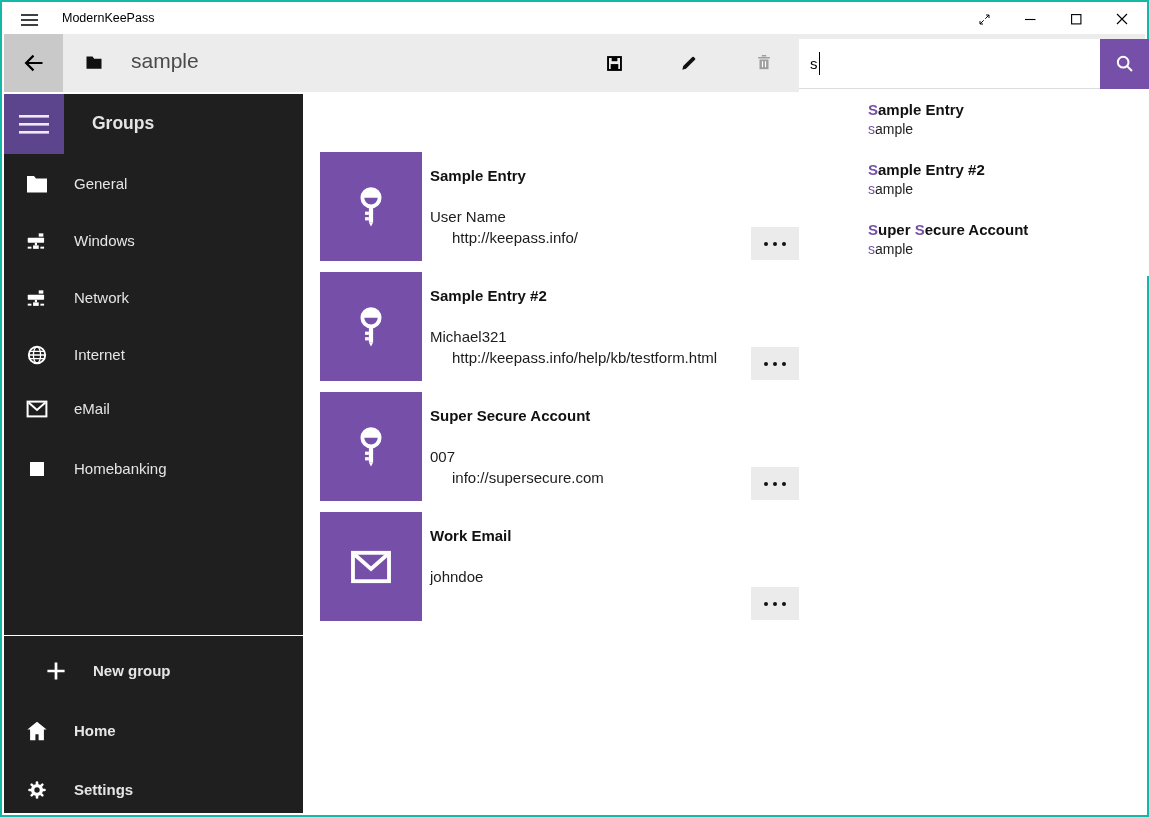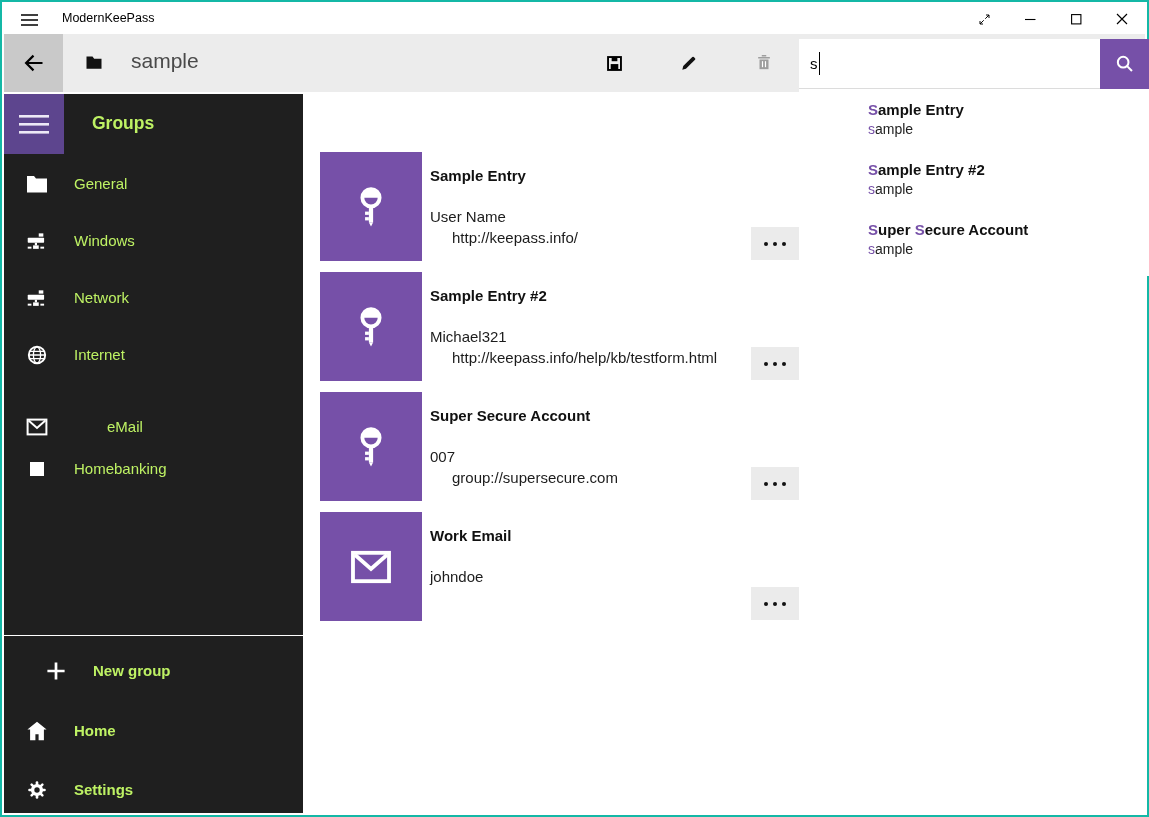--- a/index.html
+++ b/index.html
@@ -40,30 +40,30 @@
 
   
   .suggest-panel { position:absolute; left:797px; top:87px; width:350px; height:187px; background:#fff;
                    z-index:6; padding:11px 0 0 69px; }
   .suggest-item { margin-bottom:21px; }
   .suggest-title { font-size:15px; font-weight:bold; line-height:19px; color:#111; }
   .suggest-sub { font-size:14px; line-height:20px; color:#222; }
   .hl { color:#7650A8; }
 
   
-  .sidebar { position:absolute; left:2px; top:92px; bottom:2px; width:299px; background:#1F1F1F; color:#bef264; }
+  .sidebar { position:absolute; left:2px; top:92px; bottom:2px; width:299px; background:#1F1F1F; color:#e5e5e5; }
   .nav-toggle { position:absolute; left:0; top:0; width:60px; height:60px; background:#5D458E;
                 display:flex; align-items:center; justify-content:center; }
   .pane-title { position:absolute; left:88px; top:19px; font-size:17.5px; font-weight:bold; }
   .side-item { position:absolute; left:0; width:100%; height:57px; display:flex; align-items:center; }
   .side-icon { width:26px; margin-left:20px; display:flex; justify-content:center; }
   .side-label { margin-left:24px; font-size:15px; }
   .side-label.bold { font-weight:bold; }
   .g0 { top:61px; } .g1 { top:118px; } .g2 { top:175px; }
-  .g3 { top:232px; } .g4 { top:304px;gap:33px; } .g5 { top:346px; }
+  .g3 { top:232px; } .g4 { top:286px; } .g5 { top:346px; }
   .pane-divider { position:absolute; left:0; right:0; top:541px; height:1px; background:#fff; }
   .a0 { top:548px;margin-left:19px; } .a1 { top:608px; } .a2 { top:667px; }
 
   
   .entry { position:absolute; left:318px; width:480px; height:109px; }
   .e0 { top:150px; } .e1 { top:270px; } .e2 { top:390px; } .e3 { top:510px; }
   .tile { position:absolute; left:0; top:0; width:102px; height:109px; background:#7650A8;
           display:flex; align-items:center; justify-content:center; }
   .entry-title { position:absolute; left:110px; top:15px; font-size:15px; font-weight:bold; color:#111; }
   .entry-username { position:absolute; left:110px; top:56px; font-size:15px; color:#1c1c1c; }
@@ -325,21 +325,21 @@
         <circle cx="12" cy="7.2" r="4.5" fill="none" stroke="#fff" stroke-width="2"></circle>
         <path d="M7.7 7.2 a4.3 4.3 0 0 1 8.6 0 Z" fill="#fff"></path>
         <rect x="10.9" y="11.5" width="2.2" height="8.6" fill="#fff"></rect>
         <path d="M10.9 20.1 h2.2 L12 22.2 Z" fill="#fff"></path>
         <rect x="8.9" y="14.4" width="2" height="1.7" fill="#fff"></rect>
         <rect x="8.9" y="17.3" width="2" height="1.7" fill="#fff"></rect>
       </svg>
     </div>
     <div class="entry-title">Super Secure Account</div>
     <div class="entry-username">007</div>
-    <div class="entry-url">group://supersecure.com</div>
+    <div class="entry-url">info://supersecure.com</div>
     <div class="more-button">
       <span class="dot"></span>
         <span class="dot"></span>
         <span class="dot"></span>
     </div>
   </div>
 
   <div class="entry e3">
     <div class="tile">
       <svg width="46" height="40" viewBox="0 0 24 20">

